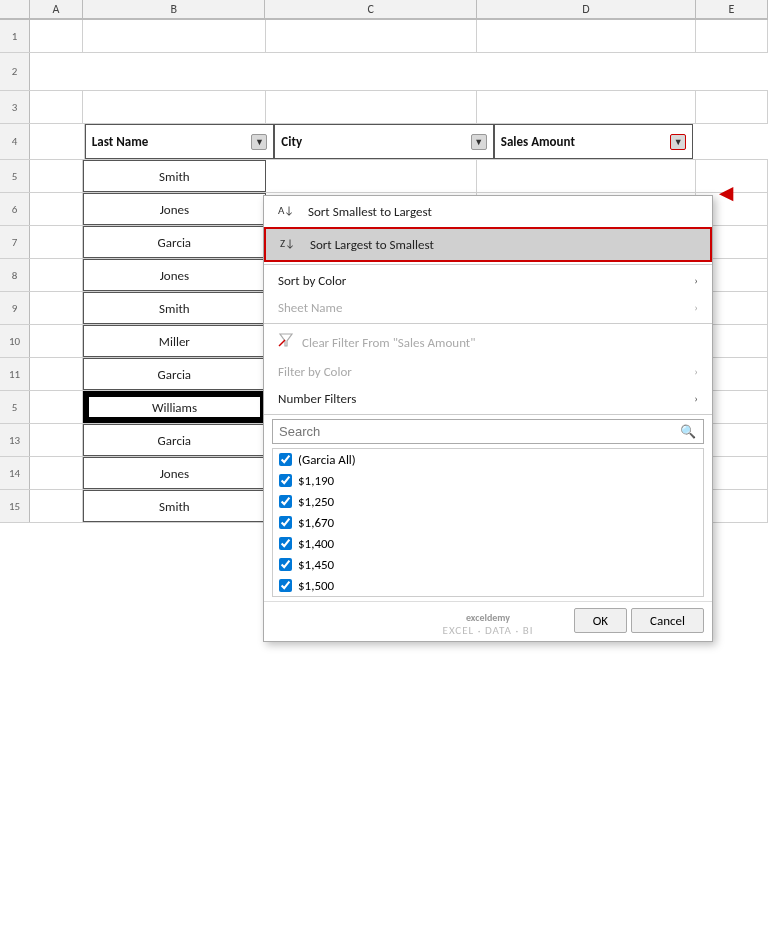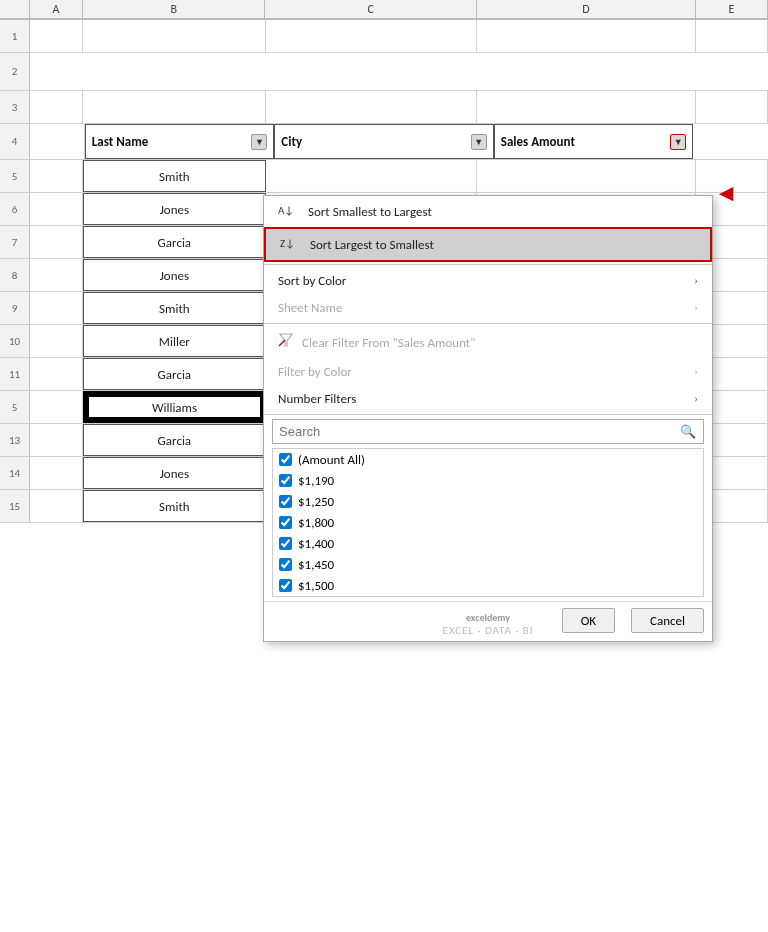--- a/index.html
+++ b/index.html
@@ -248,21 +248,21 @@
     }
     .checkbox-list::-webkit-scrollbar-thumb {
       background: #b0b0b0;
       border: 1px solid #ccc;
     }
 
     
     .dialog-buttons {
       display: flex;
       justify-content: flex-end;
-      gap: 16px;
+      gap: 4px;
       padding: 6px 8px 8px;
       border-top: 1px solid #ddd;
     }
 
     .dialog-btn {
       padding: 4px 18px;
       background: #f0f0f0;
       border: 1px solid #aaa;
       border-radius: 2px;
       cursor: pointer;
@@ -492,33 +492,33 @@
     <div class="menu-separator"></div>
 
     <div class="search-box">
       <input class="search-input" type="text" value="" placeholder="Search" style="">
       <span class="search-icon-span">🔍</span>
     </div>
 
     <div class="checkbox-list">
       <div class="checkbox-item">
         <input type="checkbox" checked="" style="">
-        <span>(Amount All)</span>
+        <span>(Garcia All)</span>
       </div>
       <div class="checkbox-item">
         <input type="checkbox" checked="" style="">
         <span>$1,190</span>
       </div>
       <div class="checkbox-item">
         <input type="checkbox" checked="" style="">
         <span>$1,250</span>
       </div>
       <div class="checkbox-item">
         <input type="checkbox" checked="" style="">
-        <span>$1,800</span>
+        <span>$1,670</span>
       </div>
       <div class="checkbox-item">
         <input type="checkbox" checked="" style="">
         <span>$1,400</span>
       </div>
       <div class="checkbox-item">
         <input type="checkbox" checked="" style="">
         <span>$1,450</span>
       </div>
       <div class="checkbox-item">

